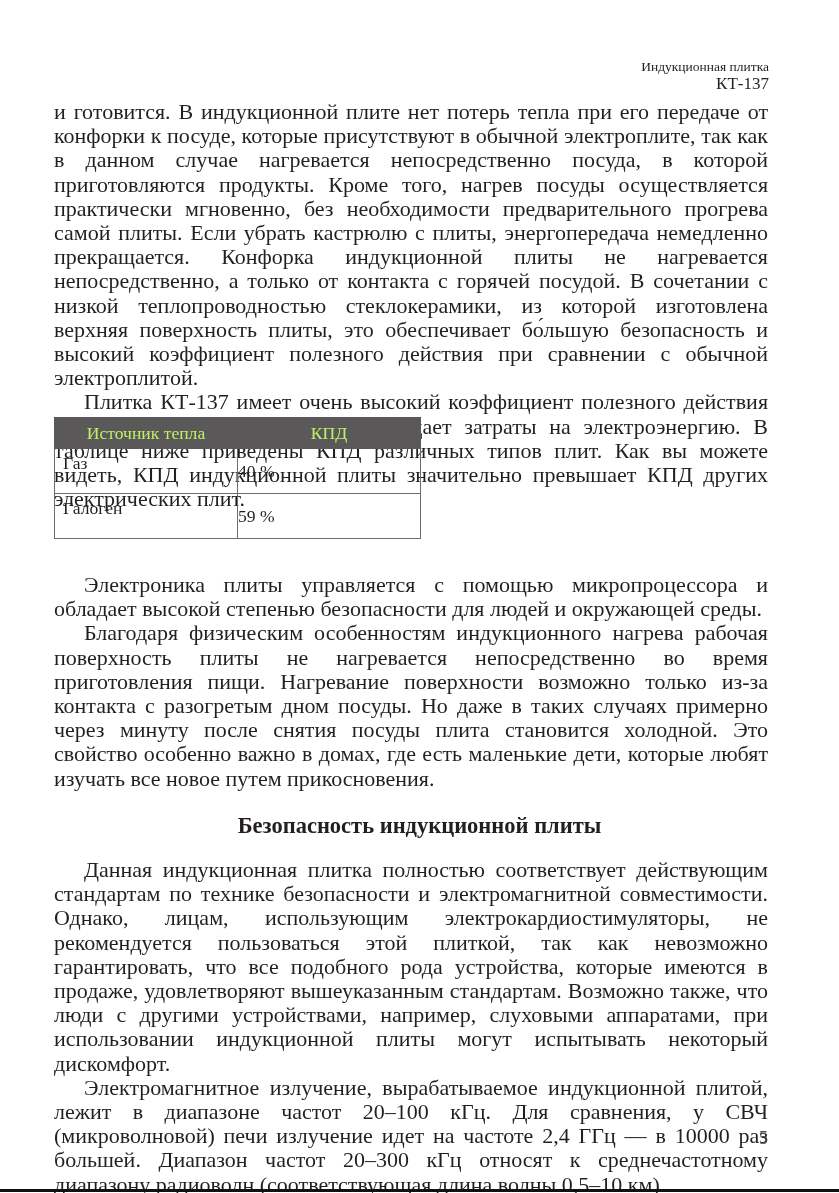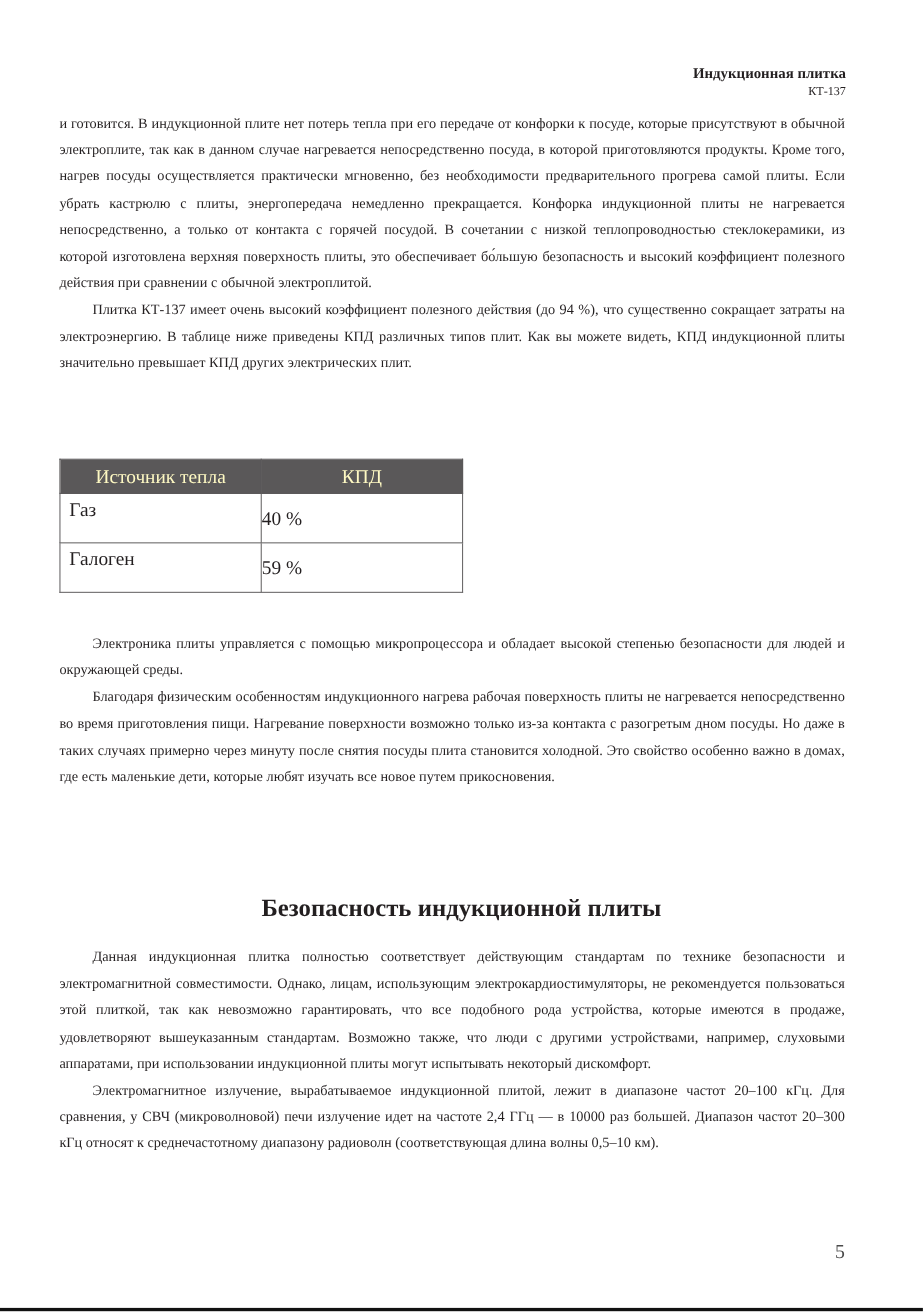--- a/index.html
+++ b/index.html
@@ -1,26 +1,26 @@
 <!DOCTYPE html>
 <html><head>
 <meta charset="utf-8">
 <style>
   html, body { margin:0; padding:0; background:#ffffff; }
   body { width:839px; height:1193px; position:relative; overflow:hidden;
          font-family:"Liberation Serif", "DejaVu Serif", serif; color:#231f20; }
   .running-head { position:absolute; right:70px; top:58px; text-align:right; line-height:17px; }
-  .rh-title { font-weight:bold; font-size:13.5px;margin-left:16px; }
-  .rh-model { font-size:11px; }
-  .body-block { position:absolute; left:54px; width:714px; font-size:13px; line-height:24.2px; text-align:justify; }
+  .rh-title { font-weight:normal; font-size:13.5px;margin-left:16px; }
+  .rh-model { font-size:17px; }
+  .body-block { position:absolute; left:54px; width:714px; font-size:22px; line-height:24.2px; text-align:justify; }
   .body-block p { margin:0; }
   .indent { text-indent:30px; }
   #block1 { top:100px; }
   .kpd-table { position:absolute; left:54px; top:417px; width:367px; border-collapse:collapse; font-size:17.6px; }
-  .kpd-table th { background:#5a5859; color:#fef9c3; font-weight:normal; height:30px; padding:0; text-align:center; border:1px solid #5a5859; }
+  .kpd-table th { background:#5a5859; color:#bef264; font-weight:normal; height:30px; padding:0; text-align:center; border:1px solid #5a5859; }
   .kpd-table td { border:1px solid #6d6b6c; height:28px; padding:0 0 16px 8px; }
   .kpd-table td.val { text-align:left; padding:0; }
   .kpd-table th.col1 { width:182px; }
   #block2 { top:573px; }
   .section-title { position:absolute; left:0; width:839px; top:813px; text-align:center; font-weight:bold; font-size:22.5px; }
   #block3 { top:858px; }
   .page-number { position:absolute; right:71px; top:1128px; font-size:18px; color:#4a4a4a; }
   .bottom-rule { position:absolute; left:0; width:839px; top:1189px; height:3px; background:#111; }
 </style>
 </head>

